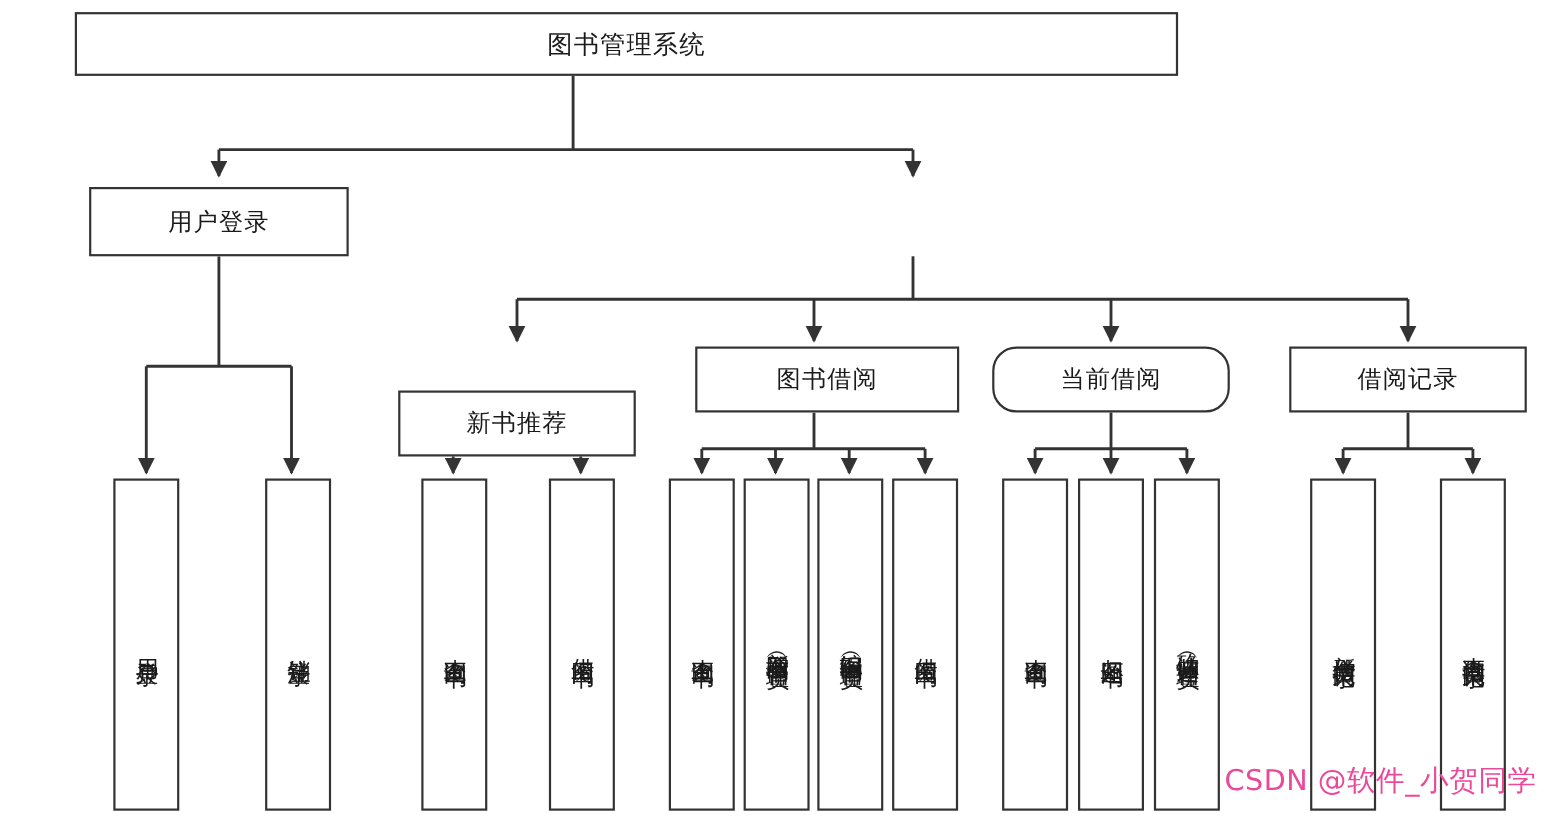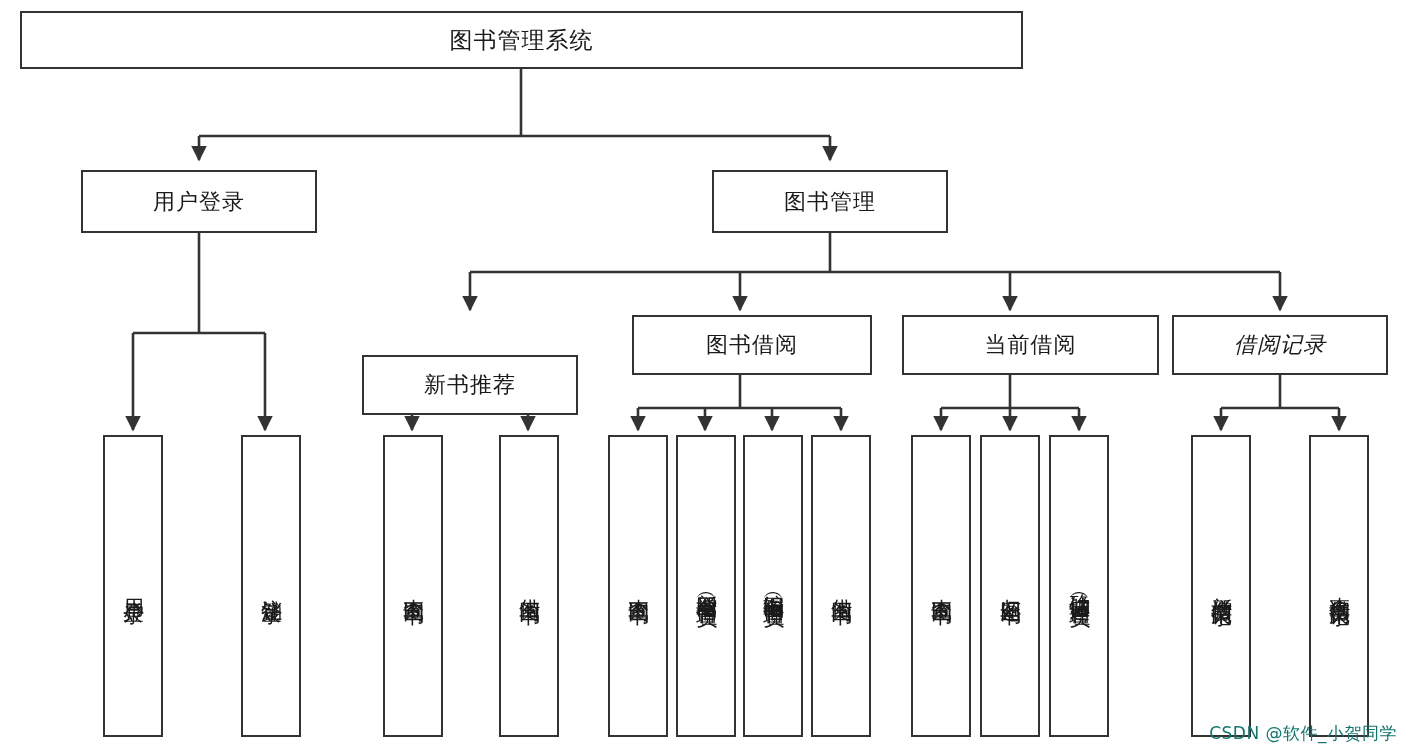--- a/index.html
+++ b/index.html
@@ -35,41 +35,42 @@
     align-items: center;
     justify-content: center;
     color: #1a1a1a;
   }
   .node.h {
     font-size: 22px;
     letter-spacing: 1px;
   }
   .node.root {
     font-size: 23px;
+    margin-left: 48px;
   }
   .node.v {
     align-items: center;
     justify-content: center;
   }
   .vtext {
     writing-mode: vertical-rl;
     text-orientation: upright;
     font-size: 21px;
     line-height: 1.32;
     letter-spacing: 2px;
     color: #1a1a1a;
     white-space: nowrap;
     text-align: center;
   }
   .watermark {
     position: absolute;
     right: 8px;
-    bottom: 2px;
-    font-size: 17px;
-    color: #0f766e;
+    bottom: 20px;
+    font-size: 26px;
+    color: #ec4899;
     letter-spacing: 0.5px;
     white-space: nowrap;
   }
 </style>
 </head>
 <body>
 
 <div id="canvas">
 
   <svg class="edges" viewBox="0 0 1405 747" xmlns="http://www.w3.org/2000/svg">
@@ -122,34 +123,31 @@
     </g>
   </svg>
 
   <div class="node h root" style="left:20px; top:11px; width:1003px; height:58px;">
     <span>图书管理系统</span>
   </div>
 
   <div class="node h" style="left:81px; top:170px; width:236px; height:63px;">
     <span>用户登录</span>
   </div>
-  <div class="node h" style="left:712px; top:170px; width:236px; height:63px;">
-    <span>图书管理</span>
-  </div>
 
   <div class="node h" style="left:362px; top:315px; width:216px; height:60px;margin-top:40px;">
     <span>新书推荐</span>
   </div>
   <div class="node h" style="left:632px; top:315px; width:240px; height:60px;">
     <span>图书借阅</span>
   </div>
-  <div class="node h" style="left:902px; top:315px; width:257px; height:60px;">
+  <div class="node h" style="left:902px; top:315px; width:216px; height:60px;border-radius:22px;">
     <span>当前借阅</span>
   </div>
-  <div class="node h" style="left:1172px; top:315px; width:216px; height:60px;font-style:italic;">
+  <div class="node h" style="left:1172px; top:315px; width:216px; height:60px;">
     <span>借阅记录</span>
   </div>
 
   <div class="node v" style="left:103px; top:435px; width:60px; height:302px;">
     <span class="vtext">用户登录</span>
   </div>
   <div class="node v" style="left:241px; top:435px; width:60px; height:302px;">
     <span class="vtext">注销登录</span>
   </div>
 

